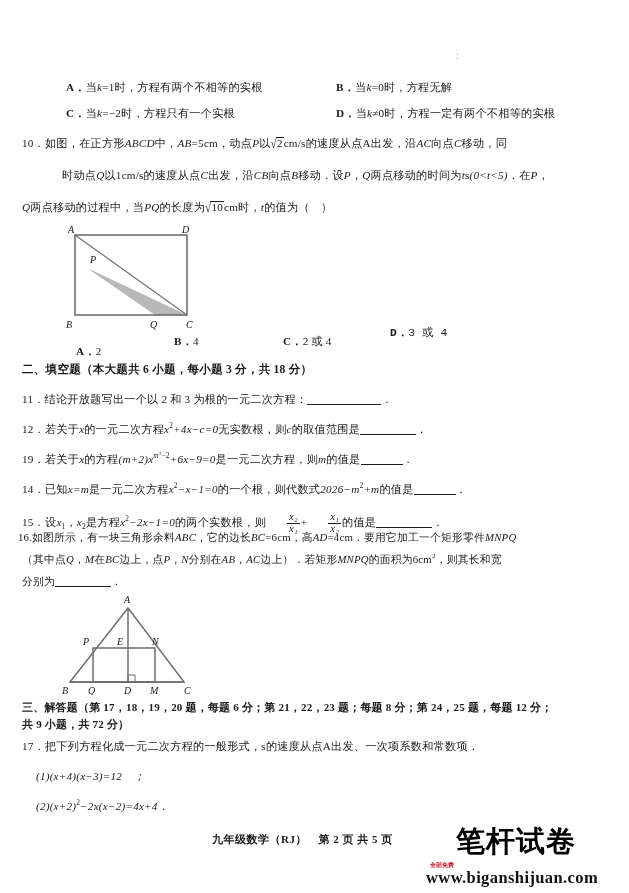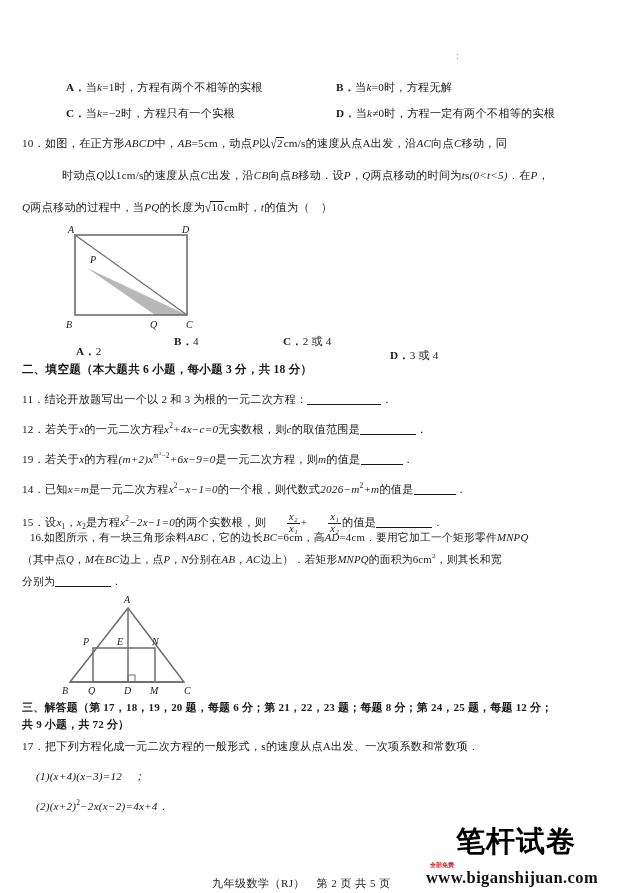--- a/index.html
+++ b/index.html
@@ -149,21 +149,21 @@
 
   <div class="ln" style="left:76px; top:344px;">
     <span class="bold">A．</span><span>2</span>
   </div>
   <div class="ln" style="left:174px; top:334px;">
     <span class="bold">B．</span><span>4</span>
   </div>
   <div class="ln" style="left:283px; top:334px;">
     <span class="bold">C．</span><span>2 或 4</span>
   </div>
-  <div class="ln" style="left:390px; top:348px;">
+  <div class="ln" style="left:390px; top:326px;font-family:Liberation Mono, monospace;">
     <span class="bold">D．</span><span>3 或 4</span>
   </div>
 
   <div class="ln bold" style="left:22px; top:363px; font-size:11.6px;">二、填空题（本大题共 6 小题，每小题 3 分，共 18 分）</div>
 
   <div class="ln" style="left:22px; top:392px;">
     <span>11．</span><span>结论开放题写出一个以 2 和 3 为根的一元二次方程：</span><span class="blank-l"></span><span>．</span>
   </div>
 
   <div class="ln" style="left:22px; top:422px;">
@@ -175,21 +175,21 @@
   </div>
 
   <div class="ln" style="left:22px; top:482px;">
     <span>14．</span><span>已知</span><span class="mi">x=m</span><span>是一元二次方程</span><span class="mi">x</span><sup>2</sup><span class="mi">−x−1=0</span><span>的一个根，则代数式</span><span class="mi">2026−m</span><sup>2</sup><span class="mi">+m</span><span>的值是</span><span class="blank-s"></span><span>．</span>
   </div>
 
   <div class="ln" style="left:22px; top:512px;">
     <span>15．</span><span>设</span><span class="mi">x</span><sub>1</sub><span>，</span><span class="mi">x</span><sub>2</sub><span>是方程</span><span class="mi">x</span><sup>2</sup><span class="mi">−2x−1=0</span><span>的两个实数根，则</span><span class="frac mi"><span class="num">x₂</span><span class="den">x₁</span></span><span>+</span><span class="frac mi"><span class="num">x₁</span><span class="den">x₂</span></span><span>的值是</span><span class="blank-m"></span><span>．</span>
   </div>
 
-  <div class="ln" style="left:30px; top:530px; font-size:10.8px; top:530px;">
+  <div class="ln" style="left:18px; top:530px; font-size:10.8px; top:530px;">
     <span>16.</span><span>如图所示，有一块三角形余料</span><span class="mi">ABC</span><span>，它的边长</span><span class="mi">BC</span><span>=6cm，高</span><span class="mi">AD</span><span>=4cm．要用它加工一个矩形零件</span><span class="mi">MNPQ</span>
   </div>
   <div class="ln" style="left:22px; top:552px; font-size:10.8px;">
     <span>（其中点</span><span class="mi">Q</span><span>，</span><span class="mi">M</span><span>在</span><span class="mi">BC</span><span>边上，点</span><span class="mi">P</span><span>，</span><span class="mi">N</span><span>分别在</span><span class="mi">AB</span><span>，</span><span class="mi">AC</span><span>边上）．若矩形</span><span class="mi">MNPQ</span><span>的面积为6cm</span><sup>2</sup><span>，则其长和宽</span>
   </div>
   <div class="ln" style="left:22px; top:574px; font-size:10.8px;">
     <span>分别为</span><span class="blank-m"></span><span>．</span>
   </div>
 
   <div class="fig" style="left:62px; top:590px;">
@@ -221,21 +221,21 @@
   <div class="ln bold" style="left:22px; top:717px; font-size:11px;">共 9 小题，共 72 分）</div>
 
   <div class="ln" style="left:22px; top:739px;">
     <span>17．</span><span>把下列方程化成一元二次方程的一般形式，s的速度从点A出发、一次项系数和常数项．</span>
   </div>
   <div class="ln mi" style="left:36px; top:769px;">(1)(x+4)(x−3)=12　；</div>
   <div class="ln" style="left:36px; top:799px;">
     <span class="mi">(2)(x+2)</span><sup>2</sup><span class="mi">−2x(x−2)=4x+4．</span>
   </div>
 
-  <div class="footer" style="left:212px; top:876px;">九年级数学（RJ）　第 2 页 共 5 页</div>
+  <div class="footer" style="left:212px; top:832px;font-weight:bold;">九年级数学（RJ）　第 2 页 共 5 页</div>
 
   <div class="wm" style="left:456px; top:822px;">
     <div class="wm-cn">笔杆试卷</div>
     <div class="wm-url" style="margin-top:6px; margin-left:-30px;">www.biganshijuan.com</div>
   </div>
   <div class="wm-badge" style="left:430px; top:861px;">全部免费</div>
 
 </div>
 
 </body></html>

